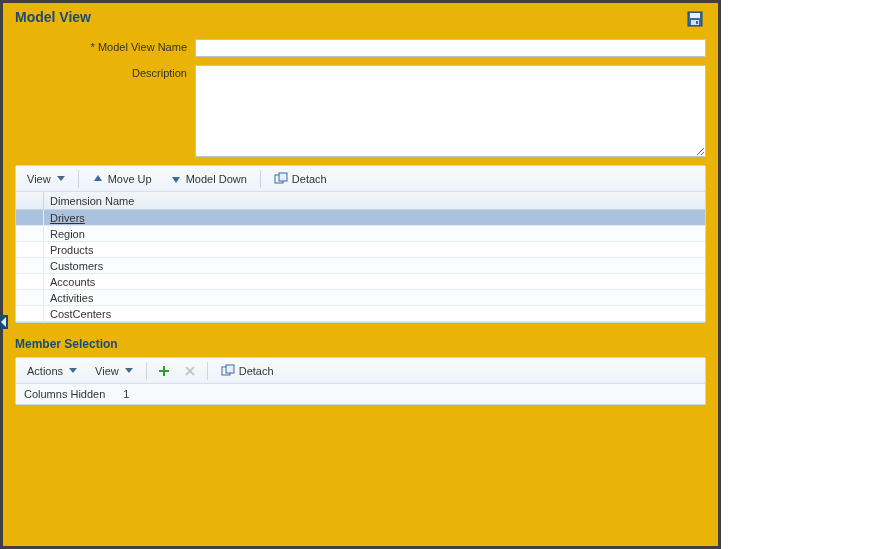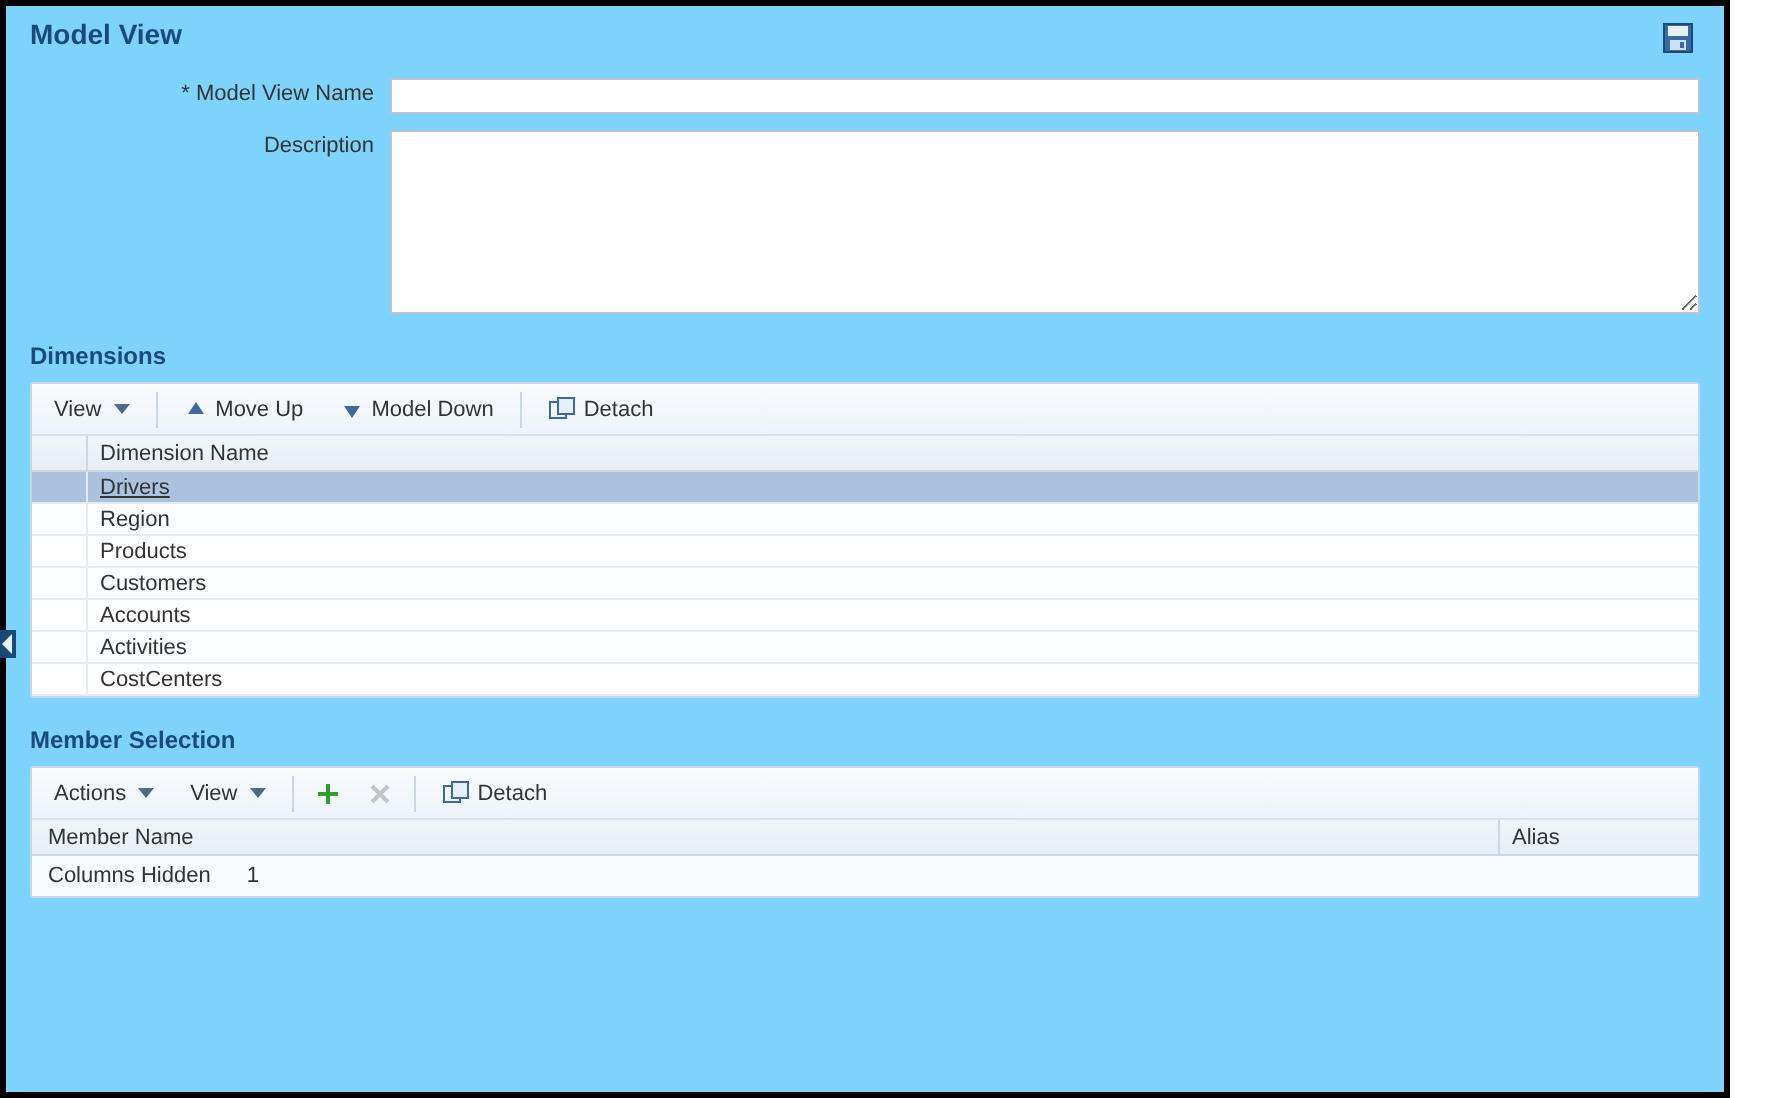--- a/index.html
+++ b/index.html
@@ -1,17 +1,17 @@
 <!DOCTYPE html>
 <html><head>
   <meta charset="utf-8">
   <style>
     * { box-sizing: border-box; margin: 0; padding: 0; }
     body { font-family: Tahoma, Arial, sans-serif; font-size: 11px; color: #333; background: #fff; }
-    .app-frame { width: 865px; height: 549px; border: 3px solid #000000; background: #7dd3fc; position: relative; }
+    .app-frame { width: 721px; height: 549px; border: 3px solid #404040; background: #eab308; position: relative; }
     .inner { padding: 6px 12px 12px 12px; }
     .header-row { display: flex; justify-content: space-between; align-items: flex-start; margin-bottom: 10px; }
     .page-title { font-size: 14px; font-weight: bold; color: #1a4a7a; }
     .save-ic svg { width: 18px; height: 18px; }
     .form-row { display: flex; align-items: flex-start; margin-bottom: 8px; }
     .form-label { width: 180px; text-align: right; padding-right: 8px; color: #333; padding-top: 2px; font-size: 11px; }
     .req { font-weight: normal; }
     .text-input { flex: 1; max-width: 660px; height: 18px; border: 1px solid #b8c4d4; background: #fff; padding: 1px 3px; font-size: 11px; }
     .textarea-input { flex: 1; max-width: 660px; height: 92px; border: 1px solid #b8c4d4; background: #fff; padding: 3px; font-size: 11px; resize: both; }
     .section-title { font-size: 12px; font-weight: bold; color: #1a4a7a; margin-top: 14px; margin-bottom: 6px; }
@@ -66,21 +66,20 @@
         <span>Model View Name</span>
       </label>
       <input type="text" class="text-input" value="" style="">
     </div>
 
     <div class="form-row">
       <label class="form-label">Description</label>
       <textarea class="textarea-input" value="" style=""></textarea>
     </div>
 
-    <div class="section-title">Dimensions</div>
 
     <div class="panel">
       <div class="toolbar">
         <button class="tb-btn">
           <span>View</span>
           <span class="caret-down"></span>
         </button>
         <span class="tb-sep"></span>
         <button class="tb-btn">
           <span class="arrow-up-ic">
@@ -178,24 +177,20 @@
         <button class="tb-btn">
           <span class="detach-ic">
             <svg width="14" height="14" viewBox="0 0 14 14">
               <rect x="1" y="3" width="8" height="8" fill="none" stroke="#3a6aa0"></rect>
               <rect x="5" y="1" width="8" height="8" fill="#e6f0fb" stroke="#3a6aa0"></rect>
             </svg>
           </span>
           <span>Detach</span>
         </button>
       </div>
-      <div class="grid-header">
-        <div class="col-name" style="padding-left:8px">Member Name</div>
-        <div class="col-alias">Alias</div>
-      </div>
       <div class="status-row">
         <span>Columns Hidden</span>
         <span>1</span>
       </div>
     </div>
 
   </div>
 </div>
 
 </body></html>

